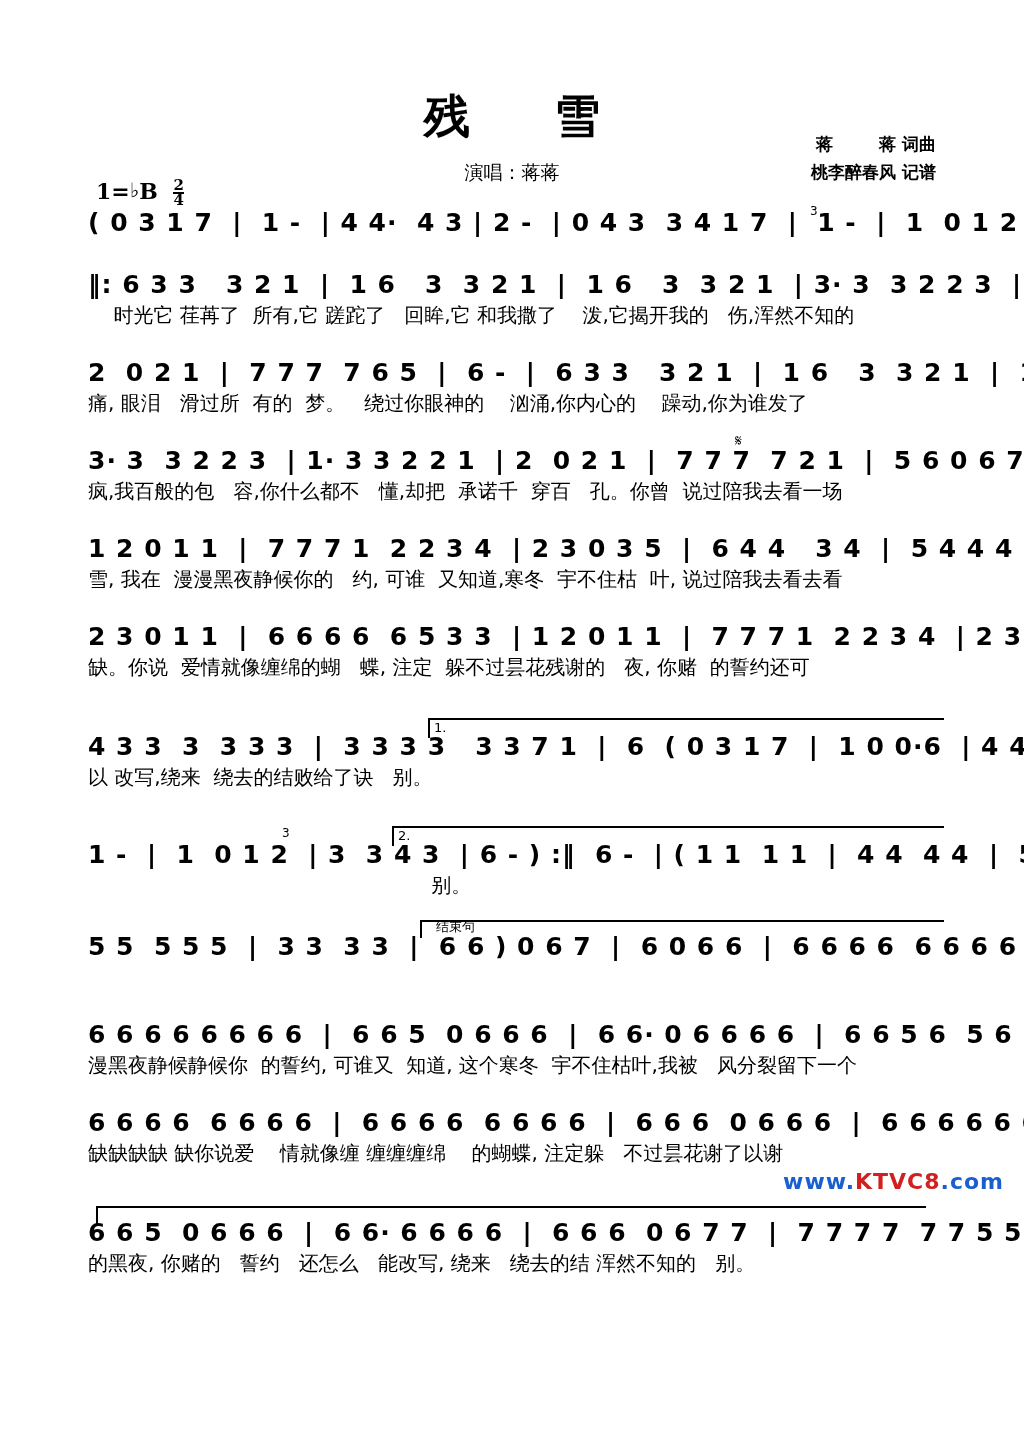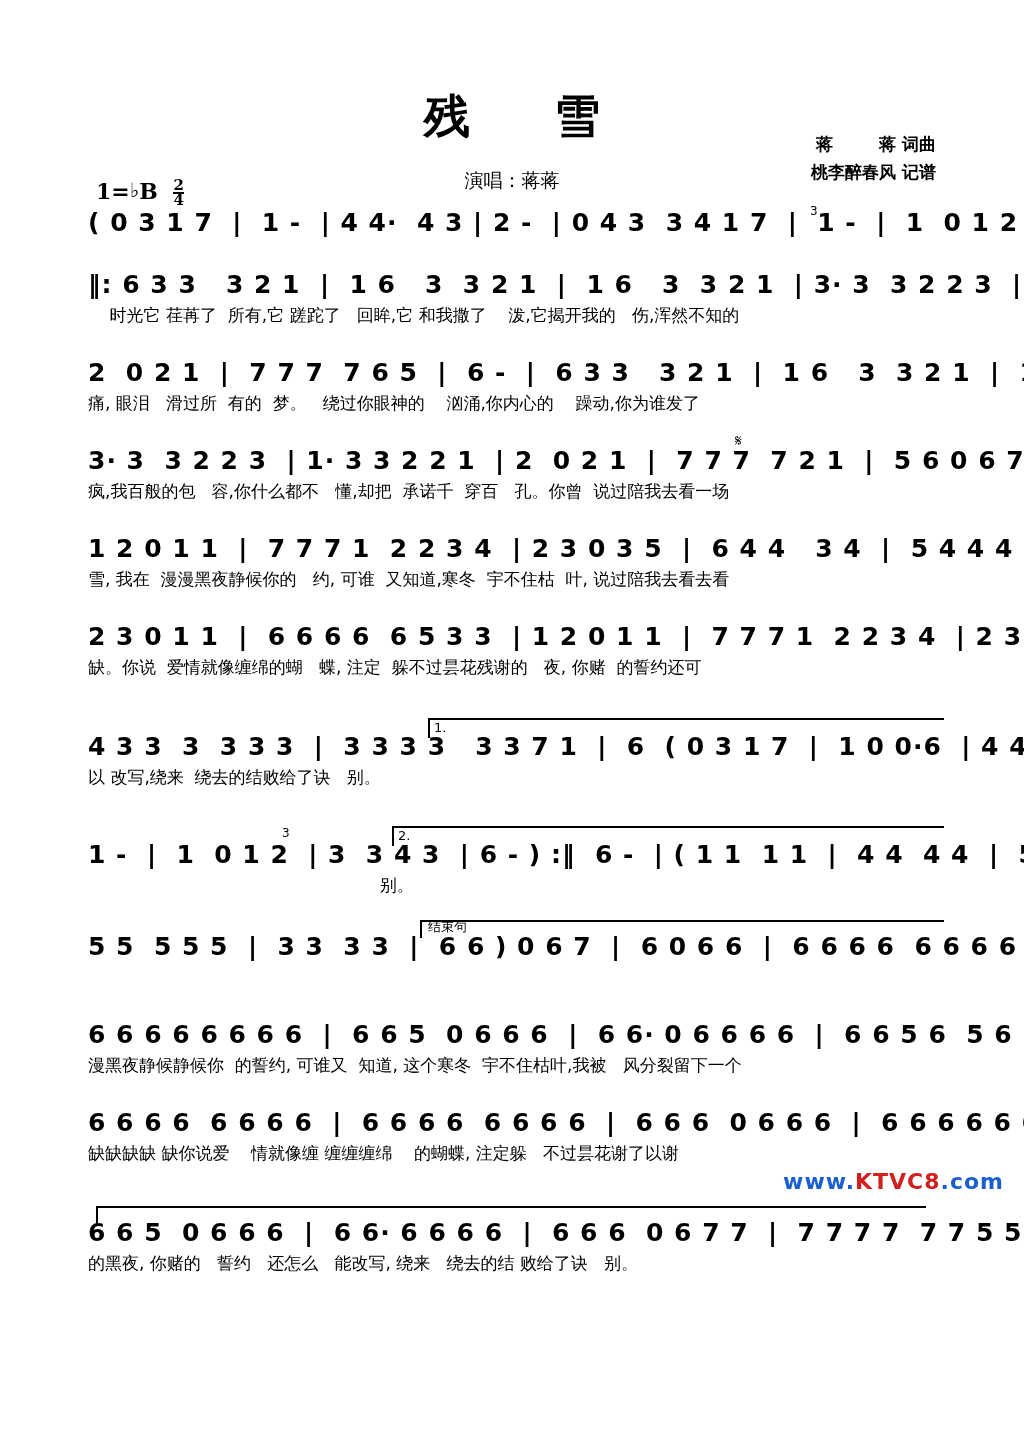--- a/index.html
+++ b/index.html
@@ -17,21 +17,21 @@
   .title{
     position:absolute;left:0;right:0;top:86px;
     text-align:center;
     font-family:"DejaVu Serif", serif;
     font-weight:bold;
     font-size:46px;
     letter-spacing:34px;
     text-indent:34px;
   }
   .singer{
-    position:absolute;left:0;right:0;top:168px;
+    position:absolute;left:0;right:0;top:160px;
     text-align:center;
     font-size:19px;
     font-family:"DejaVu Sans", sans-serif;
   }
   .credits{
     position:absolute;right:88px;top:130px;
     text-align:right;
     font-size:17px;
     line-height:28px;
     font-family:"DejaVu Serif", serif;
@@ -66,21 +66,21 @@
     font-family:"DejaVu Sans", sans-serif;
     font-size:25px;
     font-weight:bold;
     letter-spacing:1px;
     white-space:pre;
     height:34px;
     line-height:34px;
   }
   .lyrics{
     font-family:"DejaVu Sans", sans-serif;
-    font-size:17px;
+    font-size:20px;
     white-space:pre;
     height:26px;
     line-height:26px;
     letter-spacing:0px;
   }
 
   
   .mark{
     position:absolute;
     font-family:"DejaVu Sans", sans-serif;
@@ -99,20 +99,21 @@
   .long-bracket{
     position:absolute;
     border-left:2px solid #000;
     border-top:2px solid #000;
   }
   .seg{position:absolute;font-size:16px;}
   .endlabel{
     position:absolute;
     font-size:13px;
     font-family:"DejaVu Sans", sans-serif;
+    margin-left:8px;
   }
 
   
   .wm{
     position:absolute;right:20px;bottom:14px;
     font-family:"DejaVu Sans", sans-serif;
     font-weight:bold;
     font-size:22px;
     letter-spacing:1px;
     text-align:center;
@@ -206,20 +207,20 @@
   </div>
 
   <div class="line" style="top:1106px;">
     <div class="notes">6 6 6 6  6 6 6 6  |  6 6 6 6  6 6 6 6  |  6 6 6  0 6 6 6  |  6 6 6 6 6 6 6 6  |</div>
     <div class="lyrics">缺缺缺缺 缺你说爱    情就像缠 缠缠缠绵    的蝴蝶, 注定躲   不过昙花谢了以谢</div>
   </div>
 
   <div class="long-bracket" style="left:96px;top:1206px;width:828px;height:16px;"></div>
   <div class="line" style="top:1216px;">
     <div class="notes">6 6 5  0 6 6 6  |  6 6· 6 6 6 6  |  6 6 6  0 6 7 7  |  7 7 7 7  7 7 5 5  |  6 -  ‖</div>
-    <div class="lyrics">的黑夜, 你赌的   誓约   还怎么   能改写, 绕来   绕去的结 败给了诀   别。</div>
+    <div class="lyrics">的黑夜, 你赌的   誓约   还怎么   能改写, 绕来   绕去的结 浑然不知的   别。</div>
   </div>
 
   <div class="wm">
     <span class="w">www.</span><span class="k">KTVC8</span><span class="w">.com</span>
   </div>
 
 </div>
 
 </body></html>

